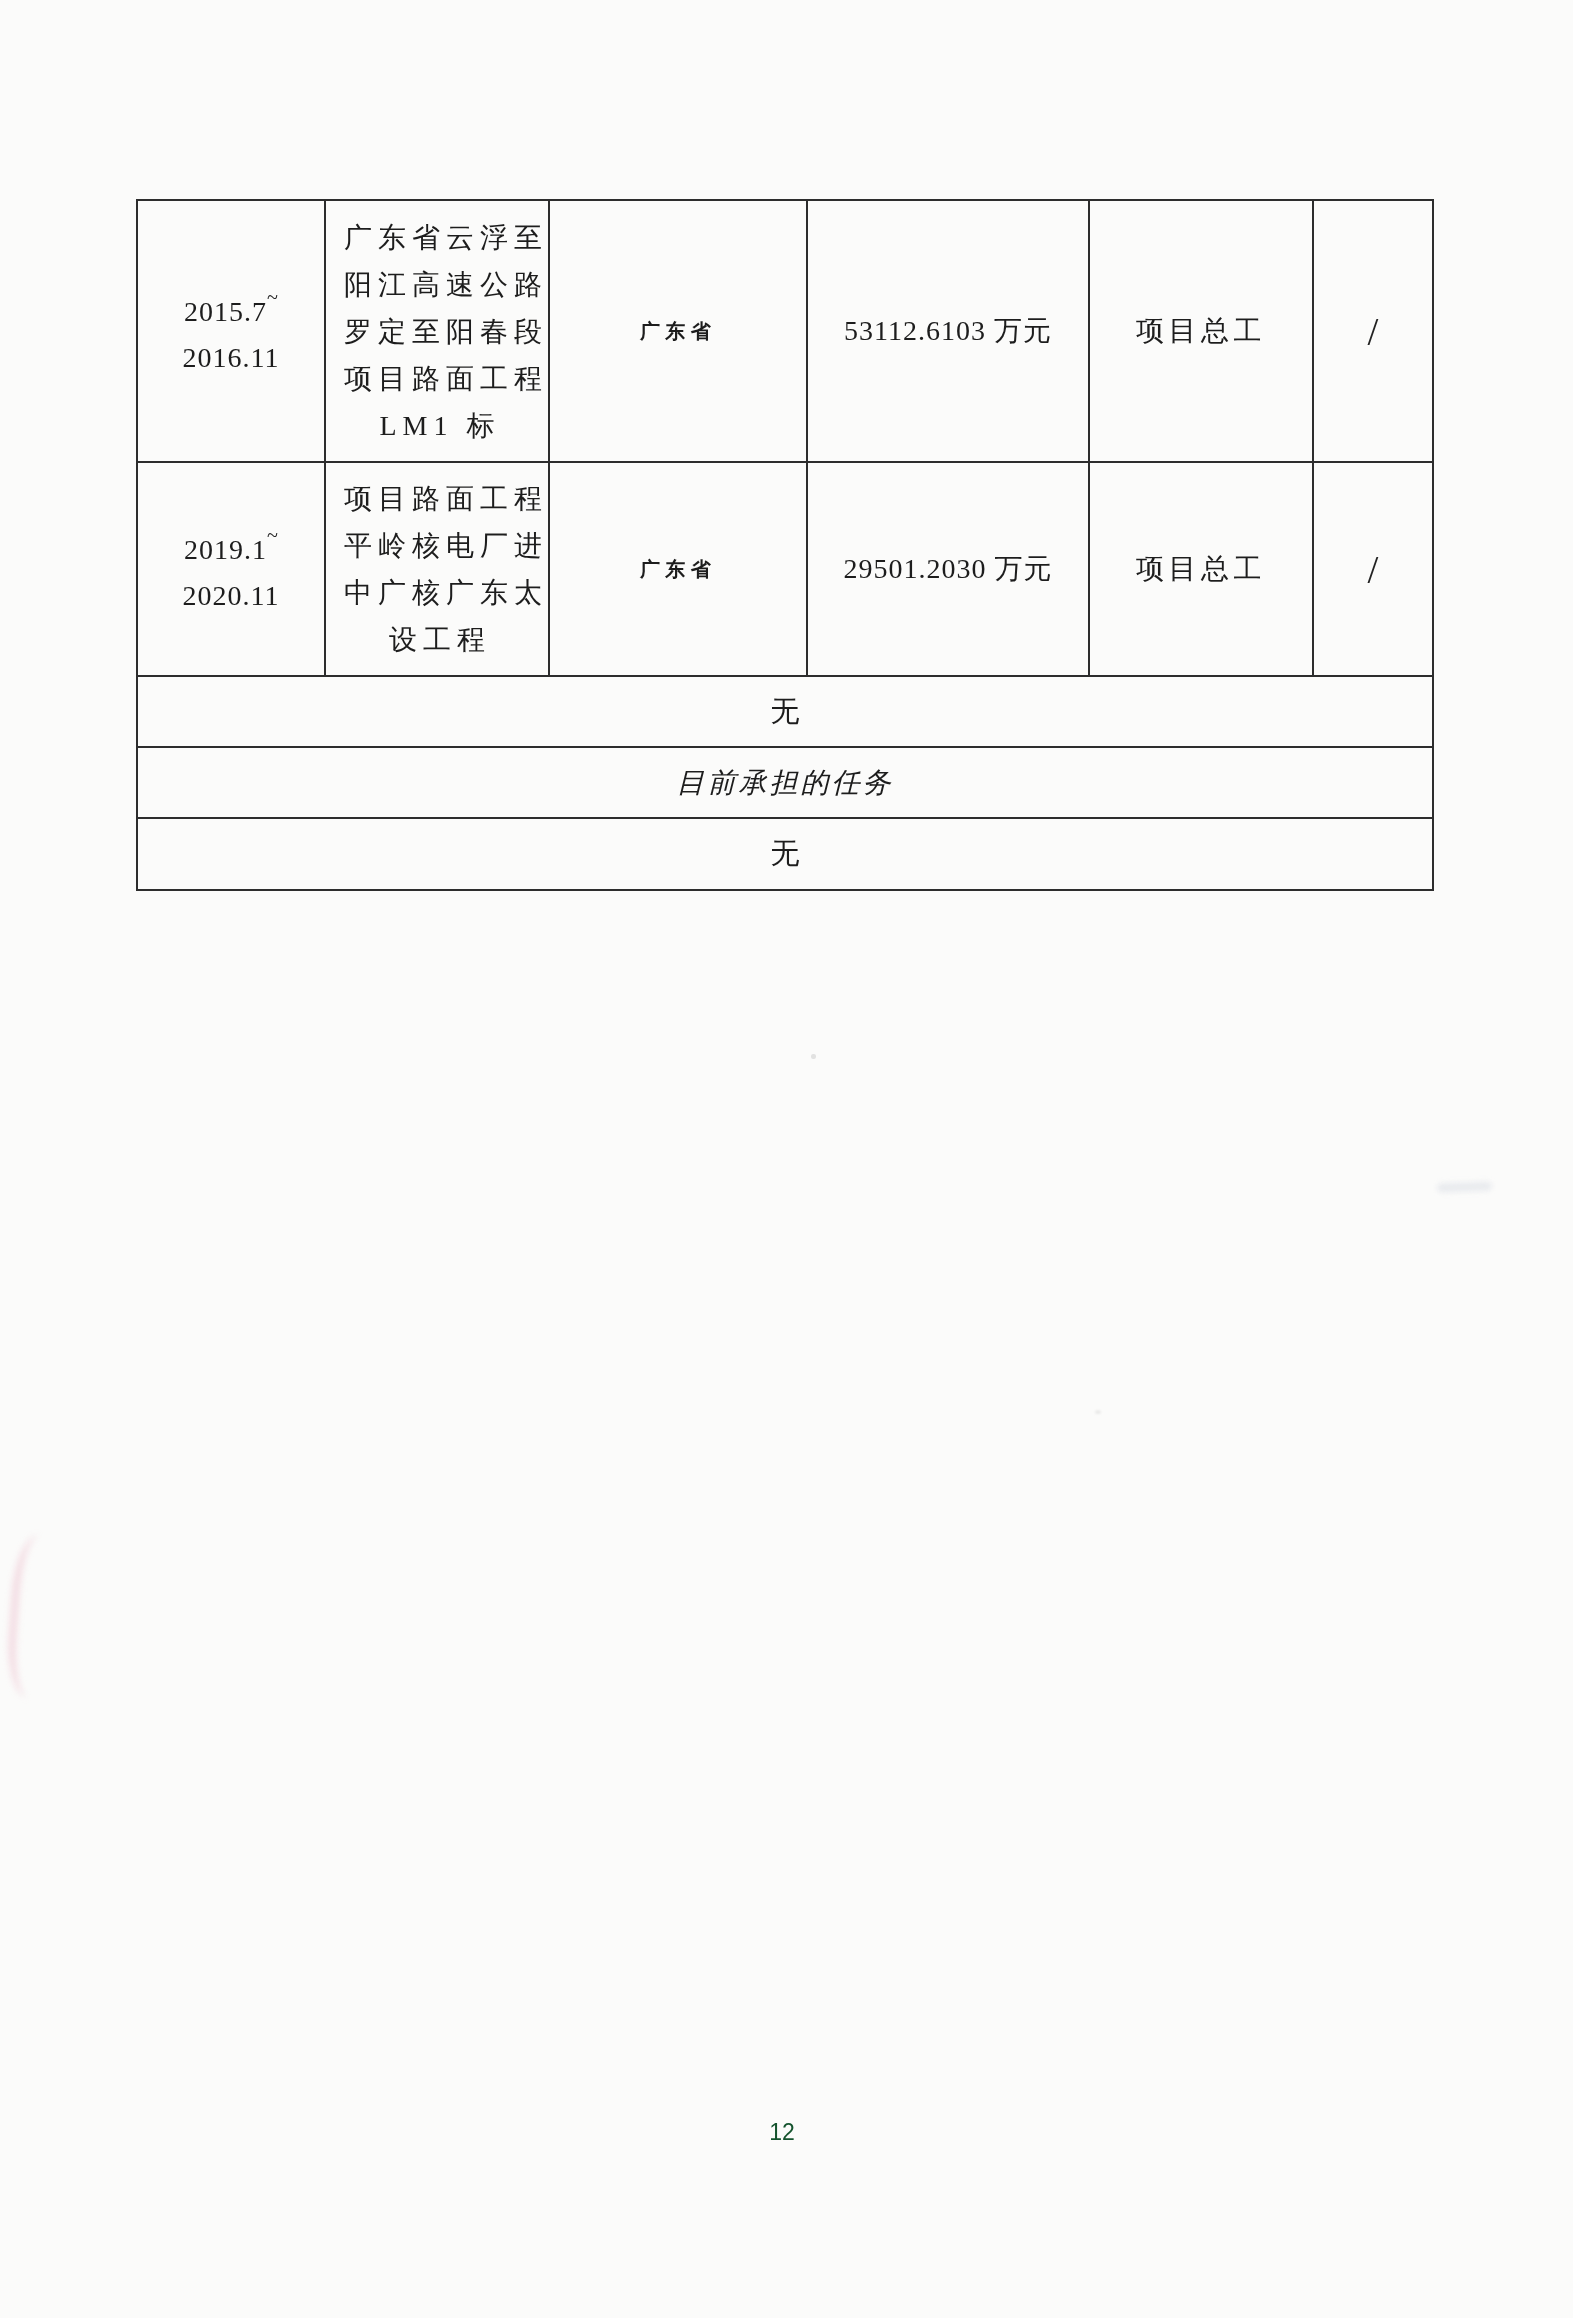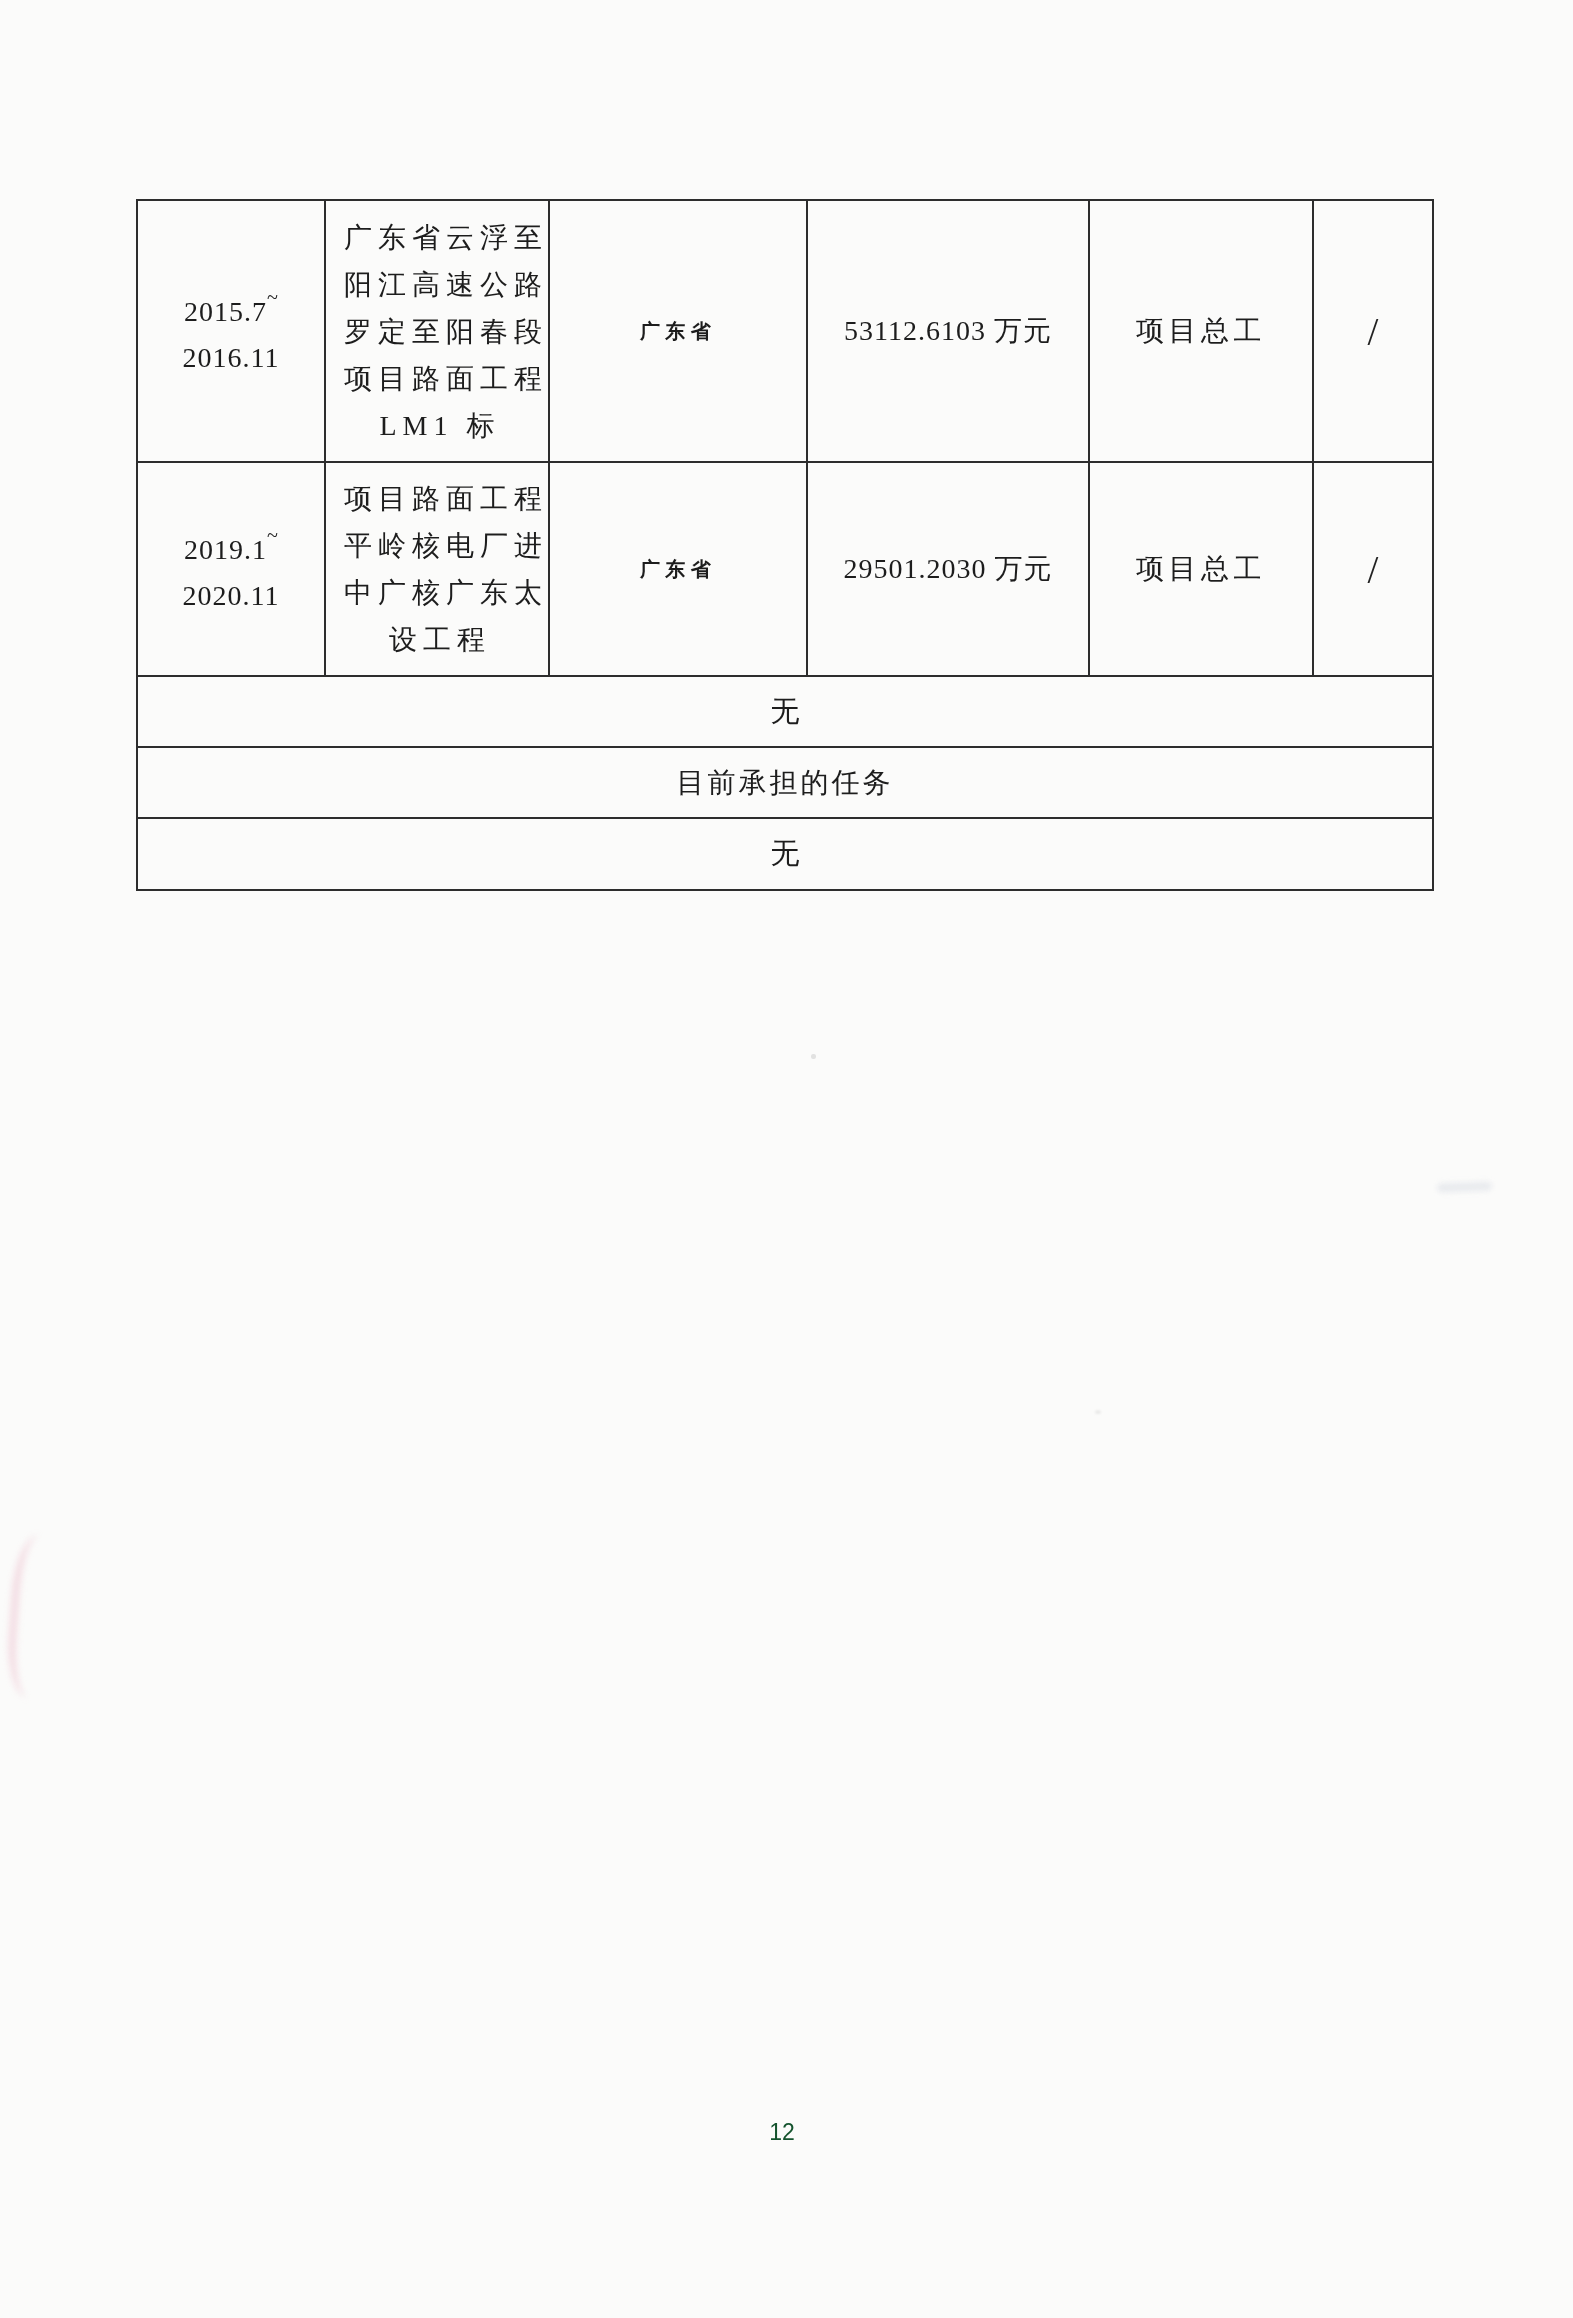--- a/index.html
+++ b/index.html
@@ -27,21 +27,21 @@
     border-bottom-width: 2.5px;
     text-align: center;
     vertical-align: middle;
     padding: 12px;
     overflow: hidden;
   }
   tr.r-proj-1 { height: 262px; }
   tr.r-proj-2 { height: 201px; }
   tr.r-award-header { height: 60px; }
   tr.r-award-value { height: 71px; }
-  tr.r-task-header { height: 71px; }
+  tr.r-task-header { height: 71px; font-style: italic; }
   tr.r-task-value  { height: 72px; }
 
   td.c-period { font-size: 28px; line-height: 46px; letter-spacing: 1px; border-radius: 18px; }
   td.c-period sup { font-size: 0.72em; position: relative; top: -7px; letter-spacing: 0; }
   td.c-name { font-size: 28px; }
   td.c-name .pline { line-height: 47px; letter-spacing: 6px; padding-left: 6px; white-space: nowrap; }
   td.c-loc  { font-size: 20px; letter-spacing: 5.4px; padding-left: 5.4px; font-weight: bold; }
   td.c-amt  { font-size: 28px; letter-spacing: 1px; }
   td.c-role { font-size: 28px; letter-spacing: 4.5px; padding-left: 4.5px; }
   td.c-note { font-size: 39px; font-weight: 400; color: #222; }

